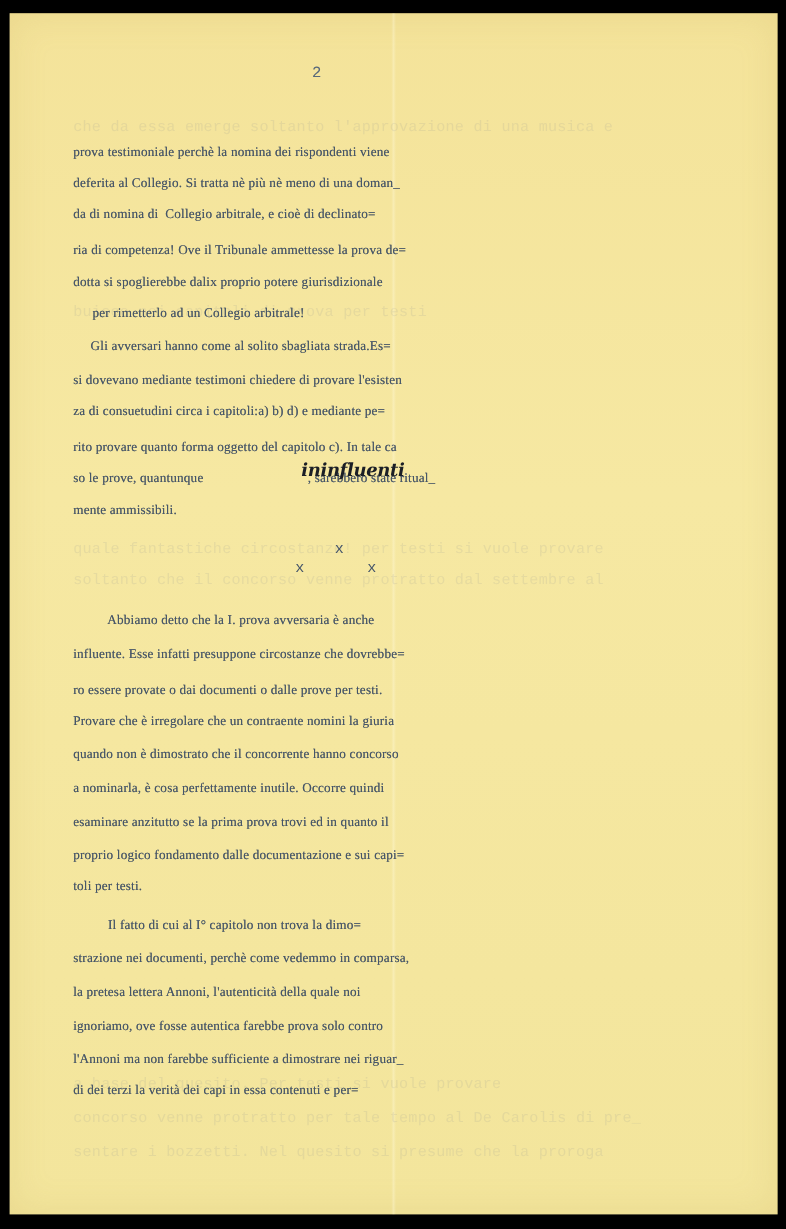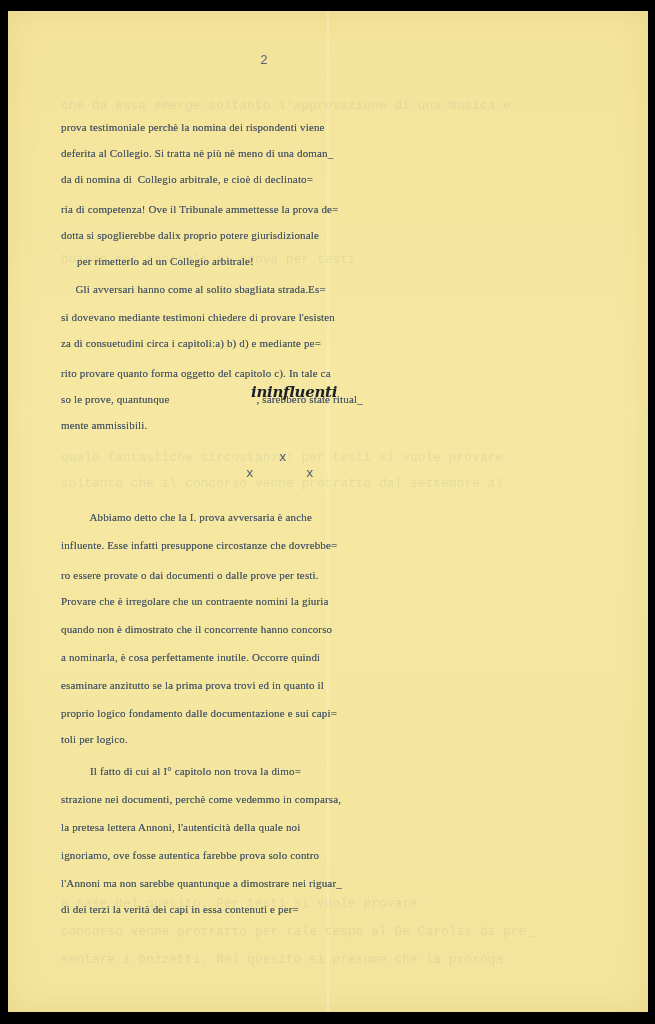--- a/index.html
+++ b/index.html
@@ -119,24 +119,24 @@
       <div class="sep" style="left:245px; top:346px;">x</div>
 
       <div class="line" style="top:390px;">          Abbiamo detto che la I. prova avversaria è anche</div>
       <div class="line" style="top:418px;text-align:center;">influente. Esse infatti presuppone circostanze che dovrebbe=</div>
       <div class="line" style="top:448px;text-align:center;">ro essere provate o dai documenti o dalle prove per testi.</div>
       <div class="line" style="top:474px;">Provare che è irregolare che un contraente nomini la giuria</div>
       <div class="line" style="top:502px;">quando non è dimostrato che il concorrente hanno concorso</div>
       <div class="line" style="top:530px;">a nominarla, è cosa perfettamente inutile. Occorre quindi</div>
       <div class="line" style="top:558px;">esaminare anzitutto se la prima prova trovi ed in quanto il</div>
       <div class="line" style="top:586px;">proprio logico fondamento dalle documentazione e sui capi=</div>
-      <div class="line" style="top:612px;">toli per logico.</div>
+      <div class="line" style="top:612px;">toli per testi.</div>
       <div class="line" style="top:644px;">          Il fatto di cui al I° capitolo non trova la dimo=</div>
       <div class="line" style="top:672px;">strazione nei documenti, perchè come vedemmo in comparsa,</div>
       <div class="line" style="top:700px;">la pretesa lettera Annoni, l'autenticità della quale noi</div>
       <div class="line" style="top:728px;">ignoriamo, ove fosse autentica farebbe prova solo contro</div>
-      <div class="line" style="top:756px;">l'Annoni ma non sarebbe quantunque a dimostrare nei riguar_</div>
+      <div class="line" style="top:756px;">l'Annoni ma non farebbe sufficiente a dimostrare nei riguar_</div>
       <div class="line" style="top:782px;">di dei terzi la verità dei capi in essa contenuti e per=</div>
     </div>
 
     <div class="handwritten">ininfluenti</div>
   </div>
 </div>
 
 </body></html>

